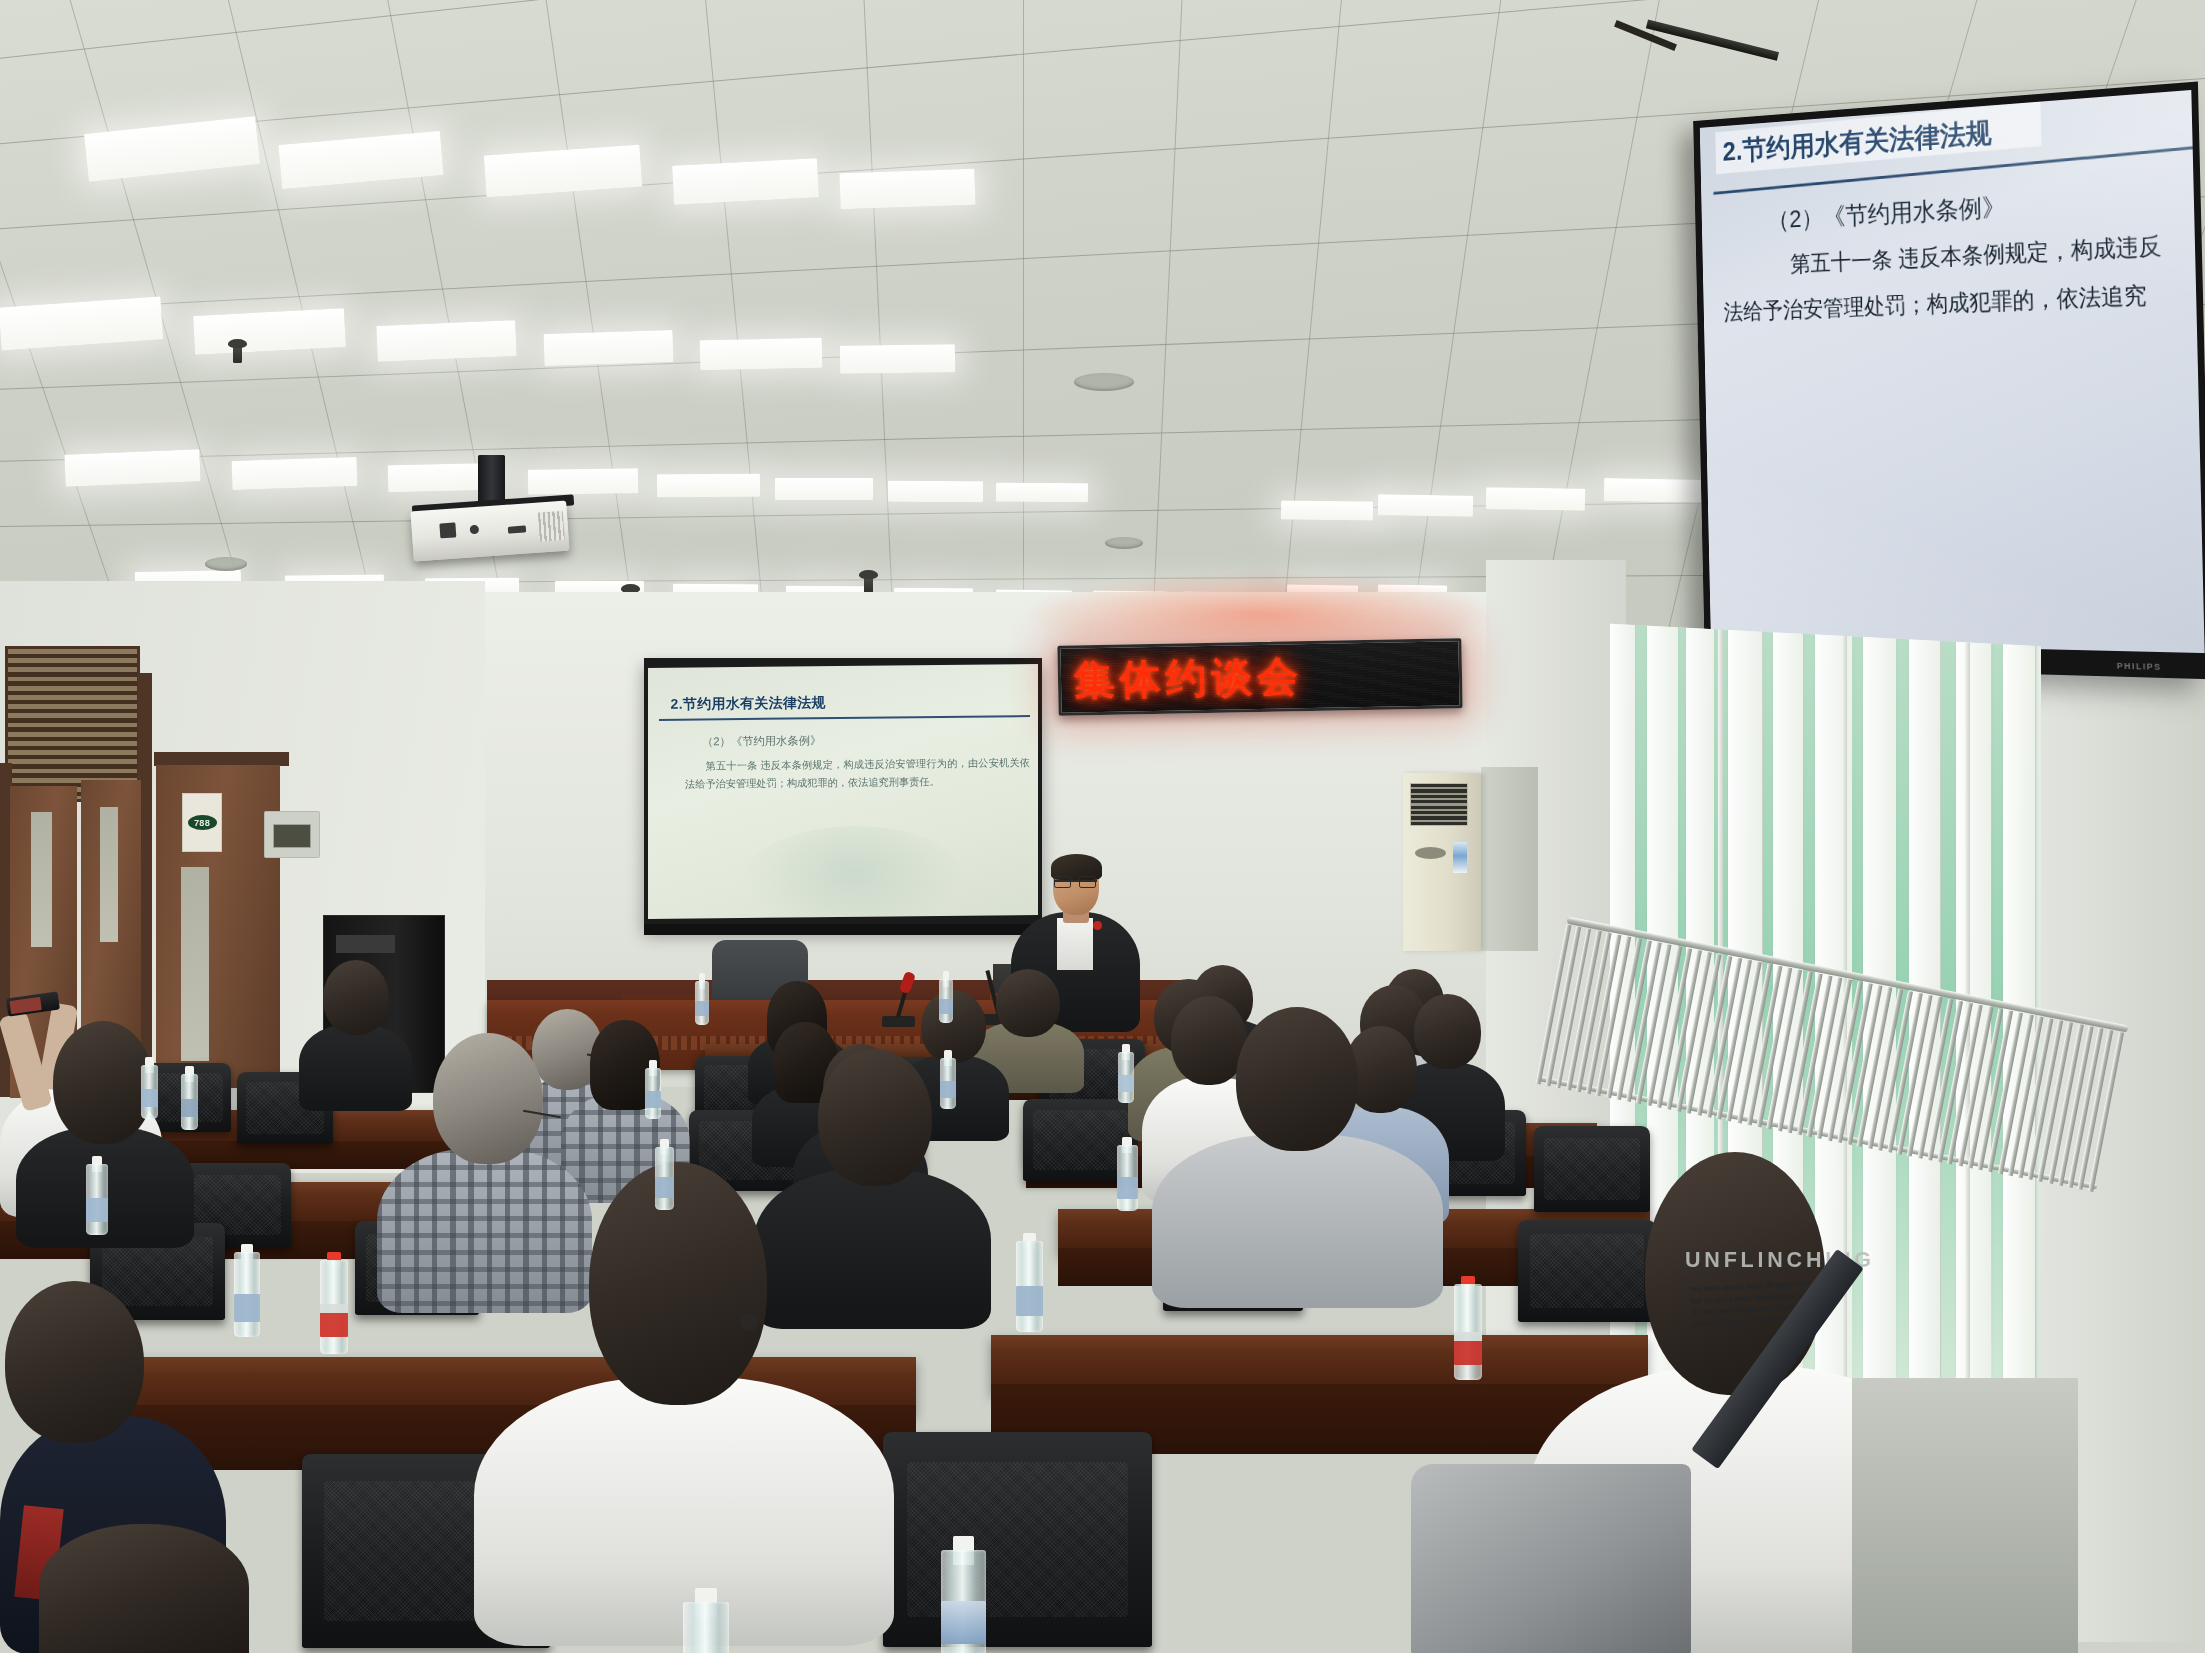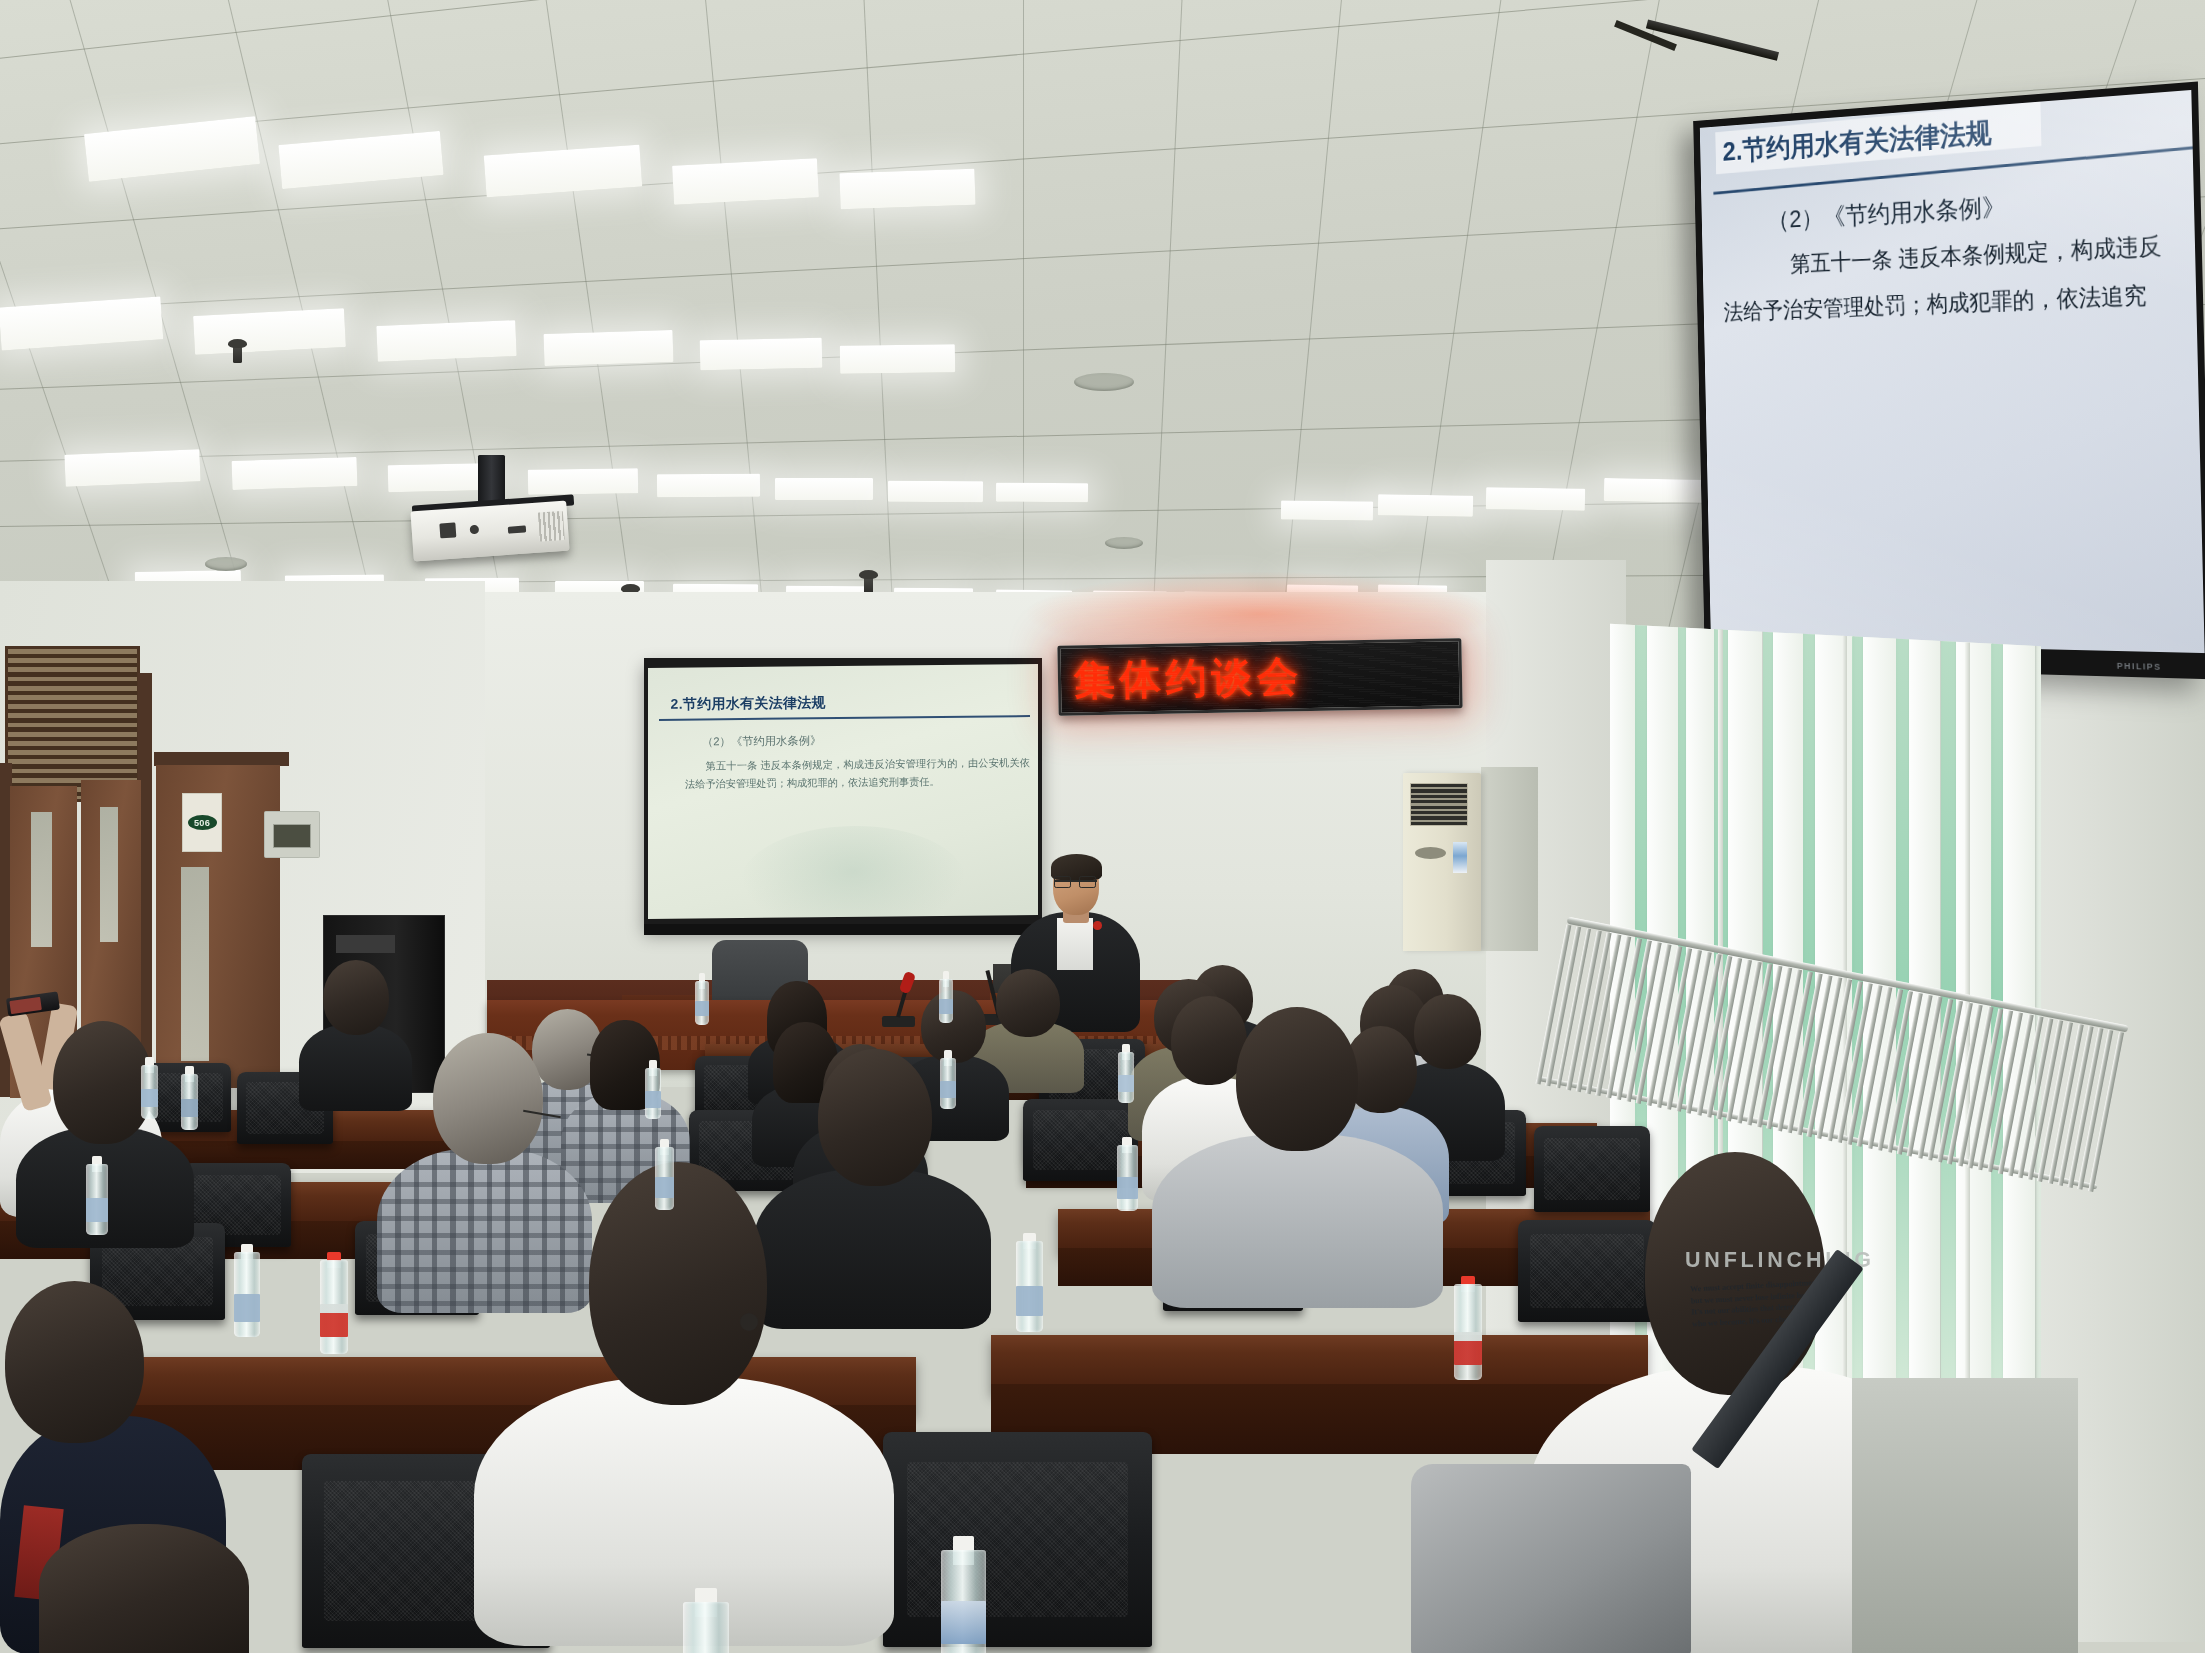--- a/index.html
+++ b/index.html
@@ -568,21 +568,21 @@
   <div class="door-frame" style="left:0px; top:763px; width:12px; height:334px;"></div>
   <div class="door-frame" style="left:138px; top:673px; width:14px; height:425px;"></div>
   <div class="door-leaf" style="left:9.7px; top:786px; width:67px; height:312px;"></div>
   <div class="door-leaf" style="left:81px; top:780px; width:60px; height:319px;"></div>
   <div class="door-glass" style="left:31px; top:812px; width:20.5px; height:135px;"></div>
   <div class="door-glass" style="left:100px; top:807px; width:18.3px; height:135px;"></div>
 
   <div class="door-frame" style="left:154px; top:752px; width:135px; height:14px;"></div>
   <div class="door-leaf" style="left:156px; top:765px; width:124px; height:323px;"></div>
   <div class="door-sign" style="left:182px; top:793px;">
-    <div class="oval">506</div>
+    <div class="oval">788</div>
   </div>
   <div class="door-glass" style="left:181px; top:867px; width:28px; height:194px;"></div>
 
   <div class="wall-panel" style="left:264px; top:811px;">
     <div class="screen"></div>
   </div>
 
   <div class="ib" style="left:323px; top:915px; width:122px; height:178px;
        background:linear-gradient(to right,#141414,#232323 60%,#0d0d0d); border:1.6px solid #2c2c2c;"></div>
   <div class="ib" style="left:336px; top:935px; width:59px; height:18.3px; background:#3a3a3a;"></div>

